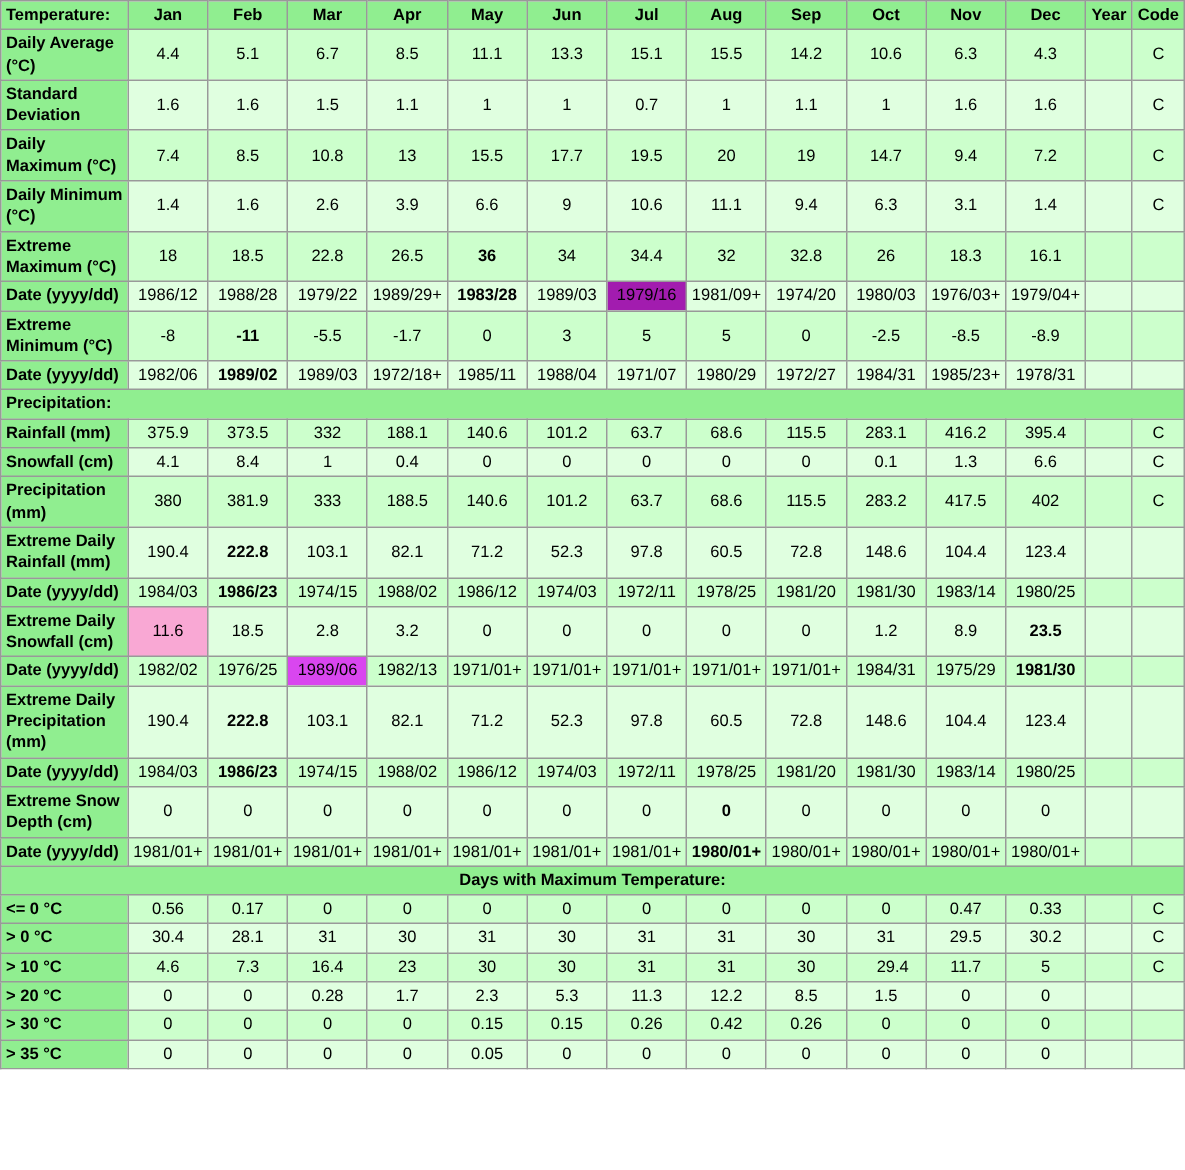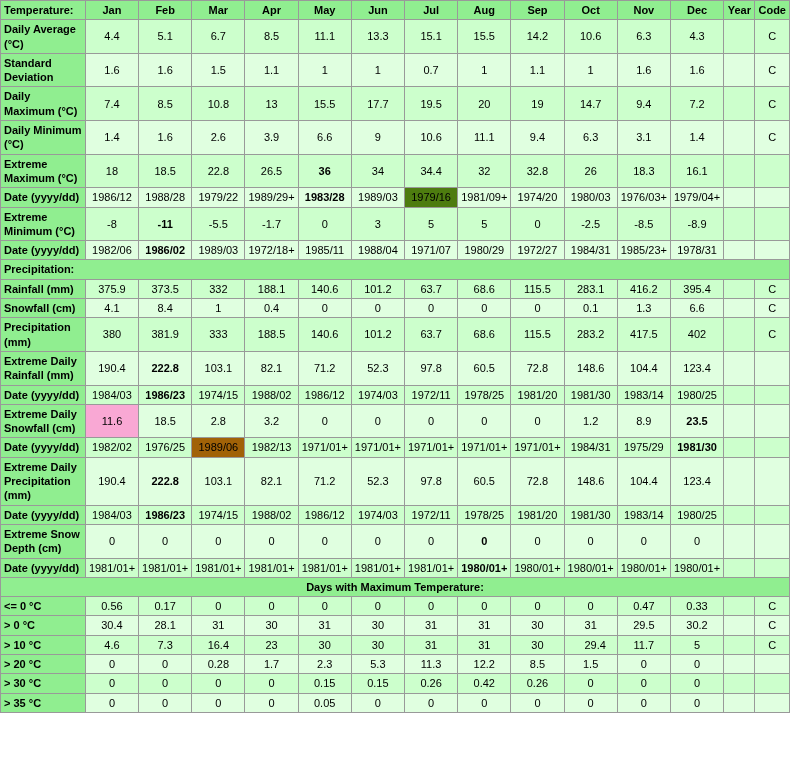--- a/index.html
+++ b/index.html
@@ -125,21 +125,21 @@
         <td style="background: rgb(204, 255, 204);"></td>
       </tr>
       <tr>
         <td class="row-header" style="text-align: left; background: rgb(144, 238, 144);">Date (yyyy/dd)</td>
         <td style="background: rgb(224, 255, 224);">1986/12</td>
         <td style="background: rgb(224, 255, 224);">1988/28</td>
         <td style="background: rgb(224, 255, 224);">1979/22</td>
         <td style="background: rgb(224, 255, 224);">1989/29+</td>
         <td style="background: rgb(224, 255, 224); font-weight: bold;">1983/28</td>
         <td style="background: rgb(224, 255, 224);">1989/03</td>
-        <td style="background: #4d7c0f;">1979/16</td>
+        <td style="background: #a21caf;">1979/16</td>
         <td style="background: rgb(224, 255, 224);">1981/09+</td>
         <td style="background: rgb(224, 255, 224);">1974/20</td>
         <td style="background: rgb(224, 255, 224);">1980/03</td>
         <td style="background: rgb(224, 255, 224);">1976/03+</td>
         <td style="background: rgb(224, 255, 224);">1979/04+</td>
         <td style="background: rgb(224, 255, 224);"></td>
         <td style="background: rgb(224, 255, 224);"></td>
       </tr>
       <tr>
         <td class="row-header" style="text-align: left; background: rgb(144, 238, 144);">Extreme Minimum (°C)</td>
@@ -154,21 +154,21 @@
         <td style="background: rgb(204, 255, 204);">0</td>
         <td style="background: rgb(204, 255, 204);">-2.5</td>
         <td style="background: rgb(204, 255, 204);">-8.5</td>
         <td style="background: rgb(204, 255, 204);">-8.9</td>
         <td style="background: rgb(204, 255, 204);"></td>
         <td style="background: rgb(204, 255, 204);"></td>
       </tr>
       <tr>
         <td class="row-header" style="text-align: left; background: rgb(144, 238, 144);">Date (yyyy/dd)</td>
         <td style="background: rgb(224, 255, 224);">1982/06</td>
-        <td style="background: rgb(224, 255, 224); font-weight: bold;">1986/02</td>
+        <td style="background: rgb(224, 255, 224); font-weight: bold;">1989/02</td>
         <td style="background: rgb(224, 255, 224);">1989/03</td>
         <td style="background: rgb(224, 255, 224);">1972/18+</td>
         <td style="background: rgb(224, 255, 224);">1985/11</td>
         <td style="background: rgb(224, 255, 224);">1988/04</td>
         <td style="background: rgb(224, 255, 224);">1971/07</td>
         <td style="background: rgb(224, 255, 224);">1980/29</td>
         <td style="background: rgb(224, 255, 224);">1972/27</td>
         <td style="background: rgb(224, 255, 224);">1984/31</td>
         <td style="background: rgb(224, 255, 224);">1985/23+</td>
         <td style="background: rgb(224, 255, 224);">1978/31</td>
@@ -277,21 +277,21 @@
         <td style="background: rgb(224, 255, 224);">1.2</td>
         <td style="background: rgb(224, 255, 224);">8.9</td>
         <td style="background: rgb(224, 255, 224); font-weight: bold;">23.5</td>
         <td style="background: rgb(224, 255, 224);"></td>
         <td style="background: rgb(224, 255, 224);"></td>
       </tr>
       <tr>
         <td class="row-header" style="text-align: left; background: rgb(144, 238, 144);">Date (yyyy/dd)</td>
         <td style="background: rgb(204, 255, 204);">1982/02</td>
         <td style="background: rgb(204, 255, 204);">1976/25</td>
-        <td style="background: #a16207;">1989/06</td>
+        <td style="background: #d946ef;">1989/06</td>
         <td style="background: rgb(204, 255, 204);">1982/13</td>
         <td style="background: rgb(204, 255, 204);">1971/01+</td>
         <td style="background: rgb(204, 255, 204);">1971/01+</td>
         <td style="background: rgb(204, 255, 204);">1971/01+</td>
         <td style="background: rgb(204, 255, 204);">1971/01+</td>
         <td style="background: rgb(204, 255, 204);">1971/01+</td>
         <td style="background: rgb(204, 255, 204);">1984/31</td>
         <td style="background: rgb(204, 255, 204);">1975/29</td>
         <td style="background: rgb(204, 255, 204); font-weight: bold;">1981/30</td>
         <td style="background: rgb(204, 255, 204);"></td>

